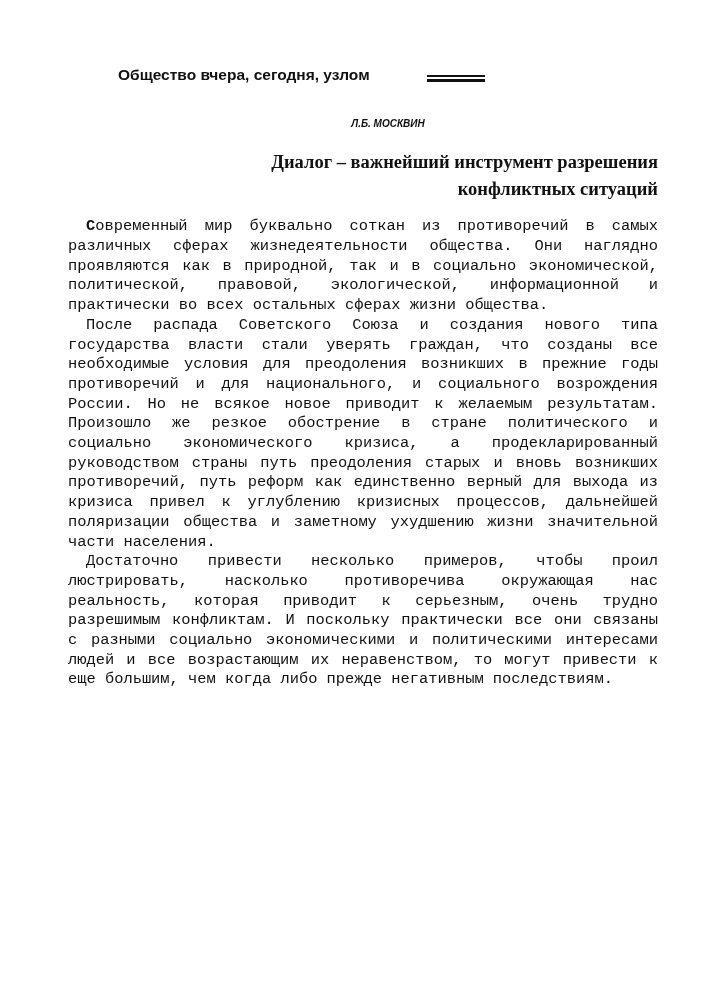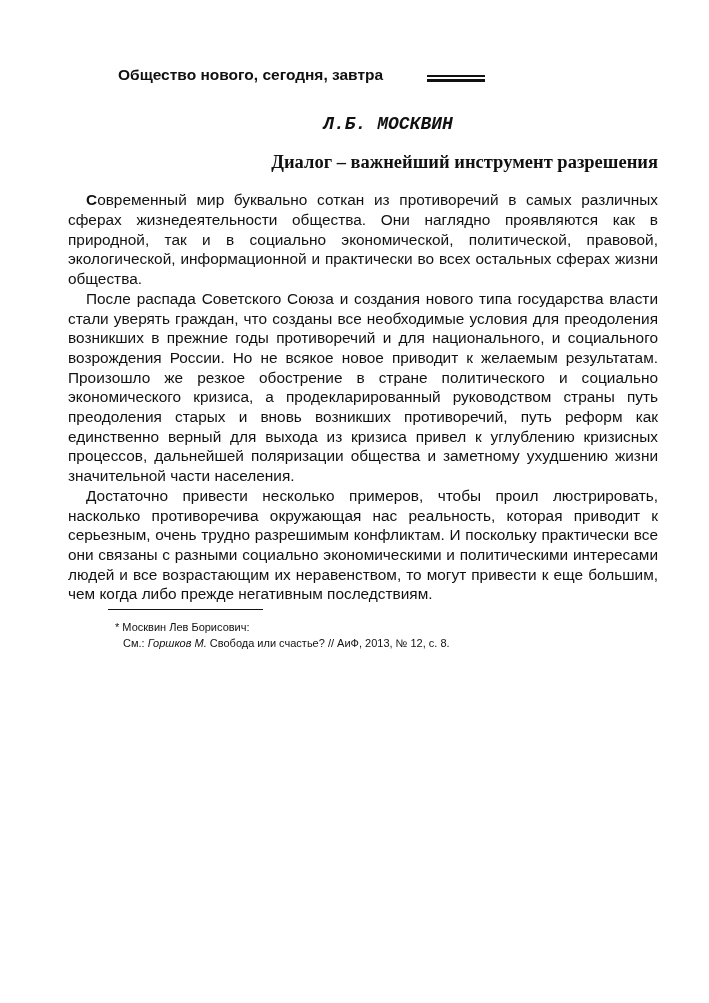--- a/index.html
+++ b/index.html
@@ -35,25 +35,24 @@
     width: 58px;
     height: 2px;
     border-top: 2px solid #111;
     border-bottom: 3px solid #111;
   }
   
   .author-block {
     margin-top: 31px;
     padding-left: 50px;    
     text-align: center;
-    font-size: 18px;
+    font-size: 10px;
     font-weight: bold;
     font-style: italic;
     line-height: 18.3px;
-    font-family: Liberation Mono, monospace;
   }
   
   .article-title {
     margin: 16px 0 0 0;
     padding-left: 46px;
     text-align: right;
     font-family: "Liberation Serif", serif;
     font-size: 18.5px;
     font-weight: bold;
     line-height: 27px;
@@ -61,20 +60,21 @@
   
   .article-body {
     margin-top: 14px;
     font-size: 15.4px;
     line-height: 19.7px;
     text-align: justify;
   }
   .article-body p {
     margin: 0;
     text-indent: 18px;
+    font-family: Liberation Mono, monospace;
   }
   .lead-letter { font-weight: bold; }
   
   .footnote {
     margin-top: 5px;
     font-size: 11px;
     line-height: 16px;
   }
   .fn-separator {
     width: 155px;
@@ -85,37 +85,33 @@
   }
   .fn-line1 { margin-left: 47px; }
   .fn-line2 { margin-left: 55px; }
 </style>
 </head>
 <body>
 
 <div class="page">
 
   <div class="journal-header">
-    <span>Общество нового, сегодня, завтра</span>
+    <span>Общество вчера, сегодня, узлом</span>
     <span class="double-rule"></span>
   </div>
 
   <div class="author-block">
     <div>Л.Б. МОСКВИН</div>
   </div>
 
   <h1 class="article-title">
     <span>Диалог – важнейший инструмент разрешения</span><br>
+    <span>конфликтных ситуаций</span>
   </h1>
 
   <div class="article-body">
     <p><span class="lead-letter">С</span><span>овременный мир буквально соткан из противоречий в самых различных сферах жизнедеятельности общества. Они наглядно проявляются как в природной, так и в социально экономической, политической, правовой, экологической, информационной и практически во всех остальных сферах жизни общества.</span></p>
     <p>После распада Советского Союза и создания нового типа государства власти стали уверять граждан, что созданы все необходимые условия для преодоления возникших в прежние годы противоречий и для национального, и социального возрождения России. Но не всякое новое приводит к желаемым результатам. Произошло же резкое обострение в стране политического и социально экономического кризиса, а продекларированный руководством страны путь преодоления старых и вновь возникших противоречий, путь реформ как единственно верный для выхода из кризиса привел к углублению кризисных процессов, дальнейшей поляризации общества и заметному ухудшению жизни значительной части населения.</p>
     <p>Достаточно привести несколько примеров, чтобы проил люстрировать, насколько противоречива окружающая нас реальность, которая приводит к серьезным, очень трудно разрешимым конфликтам. И поскольку практически все они связаны с разными социально экономическими и политическими интересами людей и все возрастающим их неравенством, то могут привести к еще большим, чем когда либо прежде негативным последствиям.</p>
   </div>
 
-  <div class="footnote">
-    <div class="fn-separator"></div>
-    <div class="fn-line1"><span>*</span> <span>Москвин Лев Борисович:</span></div>
-    <div class="fn-line2"><span>См.: </span><i>Горшков М.</i><span> Свобода или счастье? // АиФ, 2013, № 12, с. 8.</span></div>
-  </div>
 
 </div>
 
 </body></html>

